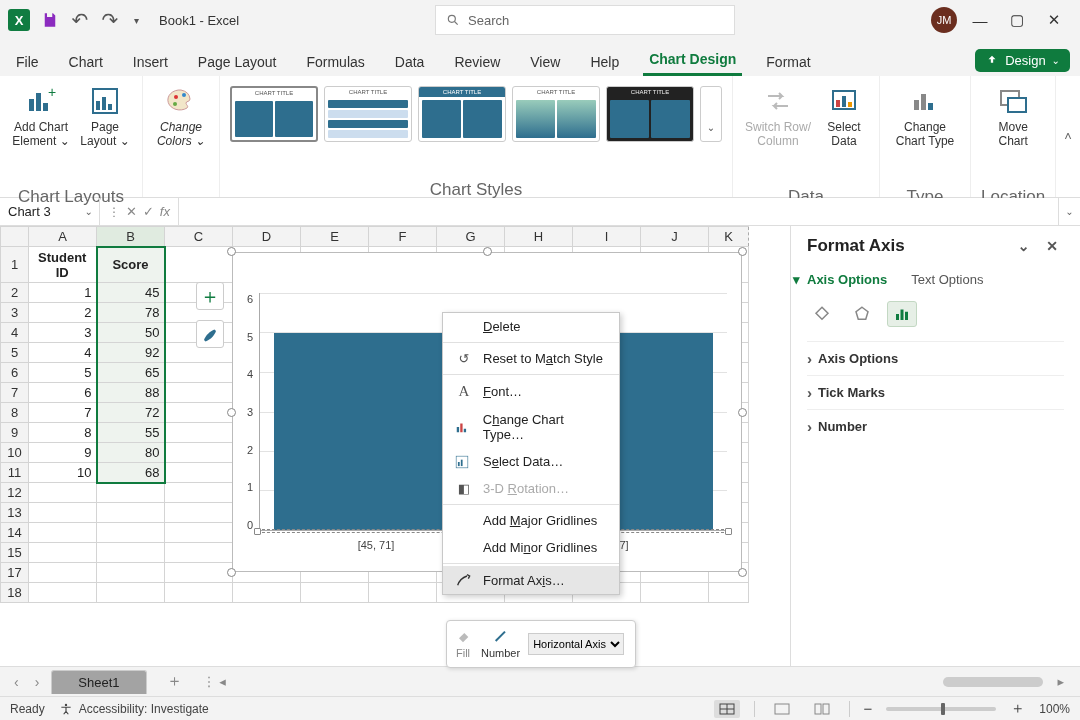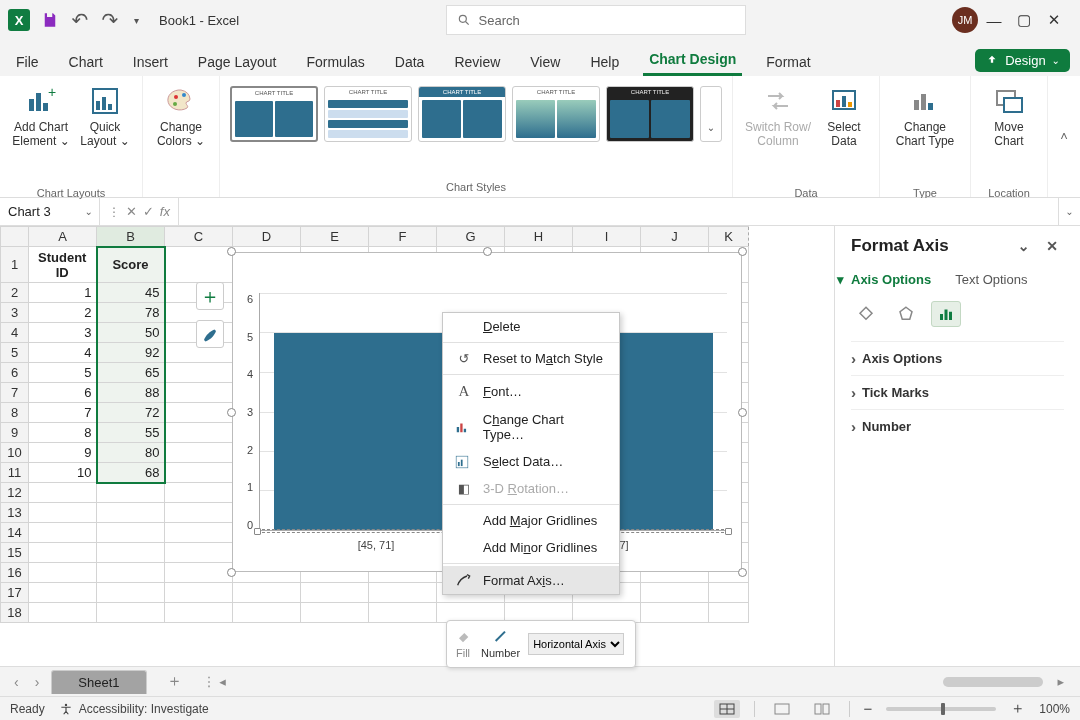--- a/index.html
+++ b/index.html
@@ -8,36 +8,36 @@
 
 .titlebar { height: 40px; display: flex; align-items: center; background: #f3f3f3; padding: 0 8px; }
 .titlebar .qat { display: flex; align-items: center; gap: 10px; }
 .excel-icon { width: 22px; height: 22px; background: #107c41; border-radius: 3px; position: relative; display:flex; align-items:center; justify-content:center;}
 .excel-icon::after{content:"X"; color:#fff; font-weight:bold; font-size:13px;}
 .save-icon { width:20px; height:20px; color:#8b2bbf; display:flex; align-items:center; justify-content:center; font-size:18px;}
 .undo-icon, .redo-icon { width:20px; height:20px; color:#555; font-size:20px; display:flex; align-items:center; justify-content:center;}
 .qat-dd { color:#555; font-size:10px; padding:0 4px;}
 .titlebar .title { margin-left: 16px; font-size: 13px; color:#333; }
 .titlebar .search { margin: 0 auto; width: 300px; height: 30px; background: #fff; border: 1px solid #ddd; border-radius: 0; display:flex; align-items:center; padding:0 10px; gap:8px; color:#666; }
-.titlebar .right { display:flex; align-items:center; gap: 2px; padding-right:4px;}
+.titlebar .right { display:flex; align-items:center; gap: 9px; padding-right:4px;}
 .avatar { width:26px; height:26px; border-radius:50%; background:#6b2e1f; color:#fff; font-size:11px; display:flex; align-items:center; justify-content:center;}
 .win-btn { width:28px; text-align:center; font-size:15px; color:#333; }
 
 
 .tabs { height: 36px; display:flex; align-items:flex-end; padding: 0 10px; gap: 18px; background:#f3f3f3; }
 .tabs .tab { padding: 0 6px 6px 6px; font-size:14px; color:#333; }
 .tabs .tab.active { color:#0f7b3e; font-weight:600; border-bottom: 3px solid #0f7b3e; }
 .tabs .spacer { flex:1; }
 .share-btn { background:#0f7b3e; color:#fff; border-radius:5px; padding:4px 10px; display:flex; align-items:center; gap:6px; font-size:13px; margin-bottom:4px;}
 
 
 .ribbon { height: 122px; background:#fff; border-bottom:1px solid #ddd; display:flex; }
 .rgroup { display:flex; flex-direction:column; align-items:center; padding: 6px 10px 2px 10px; border-right:1px solid #eee; }
 .rgroup .body { flex:1; display:flex; align-items:flex-start; gap:6px; }
-.rgroup .label { font-size:11px; color:#666; padding:2px 0;margin-top:36px;}
+.rgroup .label { font-size:17px; color:#666; padding:2px 0;margin-top:36px;}
 .rbtn { display:flex; flex-direction:column; align-items:center; font-size:12px; color:#333; width:62px; text-align:center; line-height:1.2; gap:4px; padding-top:4px;}
 .rbtn.disabled{ color:#aaa; }
 .ricon { width:34px; height:30px; display:flex; align-items:center; justify-content:center; }
 .styles-row { display:flex; gap:6px; align-items:flex-start; padding-top:4px; }
 .style-thumb { width:88px; height:56px; background:#fff; border:1px solid #ccc; border-radius:3px; display:flex; flex-direction:column; overflow:hidden;}
 .style-thumb.sel{ border:2px solid #888; }
 .thumb-title{ font-size:6px; text-align:center; color:#555; padding:2px 0;}
 .thumb-body{ flex:1; display:flex; gap:2px; padding:3px;}
 .thumb-body div{ flex:1; border-radius:1px;}
 .spin { width:22px; height:56px; border:1px solid #ccc; border-radius:3px; display:flex; flex-direction:column; font-size:10px; color:#555;}
@@ -95,21 +95,21 @@
 .ctx .sep{ height:1px; background:#e0e0e0; margin:2px 0;}
 .ctx .item.hover{ background:#e6e6e6; }
 .ctx .item.hover .ico svg path{ stroke:#333; }
 
 
 .minibar { position:absolute; left:446px; top:620px; width:190px; height:48px; background:#fff; border:1px solid #ccc; border-radius:4px; box-shadow:1px 1px 4px rgba(0,0,0,0.15); display:flex; align-items:center; padding:4px 6px; gap:8px; font-size:11px; z-index:25;}
 .minibar .mb{ display:flex; flex-direction:column; align-items:center; gap:2px; color:#888;}
 .minibar select{ font-size:11px; border:1px solid #ccc; height:22px;}
 
 
-.pane { width:246px; border-left:1px solid #ddd; background:#fff; display:flex; flex-direction:column; padding:10px 16px 0 16px; }
+.pane { width:290px; border-left:1px solid #ddd; background:#fff; display:flex; flex-direction:column; padding:10px 16px 0 16px; }
 .pane-header{ display:flex; align-items:center; justify-content:space-between; font-size:17px; font-weight:600; color:#222; padding-bottom:10px;}
 .pane-header .hbtn{ font-size:14px; color:#555; padding:0 6px;}
 .pane-tabs{ display:flex; gap:24px; font-size:13px; padding:6px 0 10px 0;}
 .pane-tabs .pt{ color:#555;}
 .pane-tabs .pt.active{ color:#0f7b3e; font-weight:600; position:relative;}
 .pane-tabs .pt.active::before{content:"▾"; color:#0f7b3e; position:absolute; left:-14px;}
 .pane-icons{ display:flex; gap:10px; padding:4px 0 14px 0;}
 .pane-icons .pi{ width:30px; height:26px; display:flex; align-items:center; justify-content:center; border-radius:3px;}
 .pane-icons .pi.active{ background:#e6efe6; border:1px solid #c3d8c3;}
 .pane-section{ padding:8px 0; font-size:13px; color:#333; display:flex; align-items:center; gap:6px; border-top:1px solid #eee;}
@@ -205,27 +205,27 @@
       </div>
       <div class="rbtn" style="width:54px;">
         <div class="ricon">
             <svg width="28" height="28" viewBox="0 0 28 28">
               <rect x="2" y="2" width="24" height="24" fill="none" stroke="#2e6e8e" stroke-width="2"></rect>
               <rect x="5" y="14" width="4" height="9" fill="#2e6e8e"></rect>
               <rect x="11" y="10" width="4" height="13" fill="#2e6e8e"></rect>
               <rect x="17" y="17" width="4" height="6" fill="#2e6e8e"></rect>
             </svg>
           </div>
-        <span>Quick Layout ⌄</span>
+        <span>Page Layout ⌄</span>
       </div>
     </div>
     <div class="label">Chart Layouts</div>
   </div>
 
-  <div class="rgroup" style="border-right:1px solid #eee;">
+  <div class="rgroup" style="border-right:1px solid #eee;font-style:italic;">
     <div class="body">
       <div class="rbtn" style="width:56px;">
         <div class="ricon">
             <svg width="30" height="28" viewBox="0 0 30 28">
               <path d="M15 3a12 10 0 1 0 6 18c2-2-1-3-1-5s4-1 4-4A12 10 0 0 0 15 3z" fill="#f2e6c9" stroke="#c99"></path>
               <circle cx="10" cy="10" r="2" fill="#d33"></circle>
               <circle cx="18" cy="8" r="2" fill="#38c"></circle>
               <circle cx="9" cy="17" r="2" fill="#6a4"></circle>
             </svg>
           </div>
@@ -580,34 +580,20 @@
               <td></td>
               <td></td>
               <td></td>
               <td></td>
               <td></td>
               <td></td>
               <td></td>
               <td></td>
             </tr>
         <tr>
-              <th class="rowhdr">16</th>
-              <td></td>
-              <td></td>
-              <td></td>
-              <td></td>
-              <td></td>
-              <td></td>
-              <td></td>
-              <td></td>
-              <td></td>
-              <td></td>
-              <td></td>
-            </tr>
-        <tr>
               <th class="rowhdr">17</th>
               <td></td>
               <td></td>
               <td></td>
               <td></td>
               <td></td>
               <td></td>
               <td></td>
               <td></td>
               <td></td>

